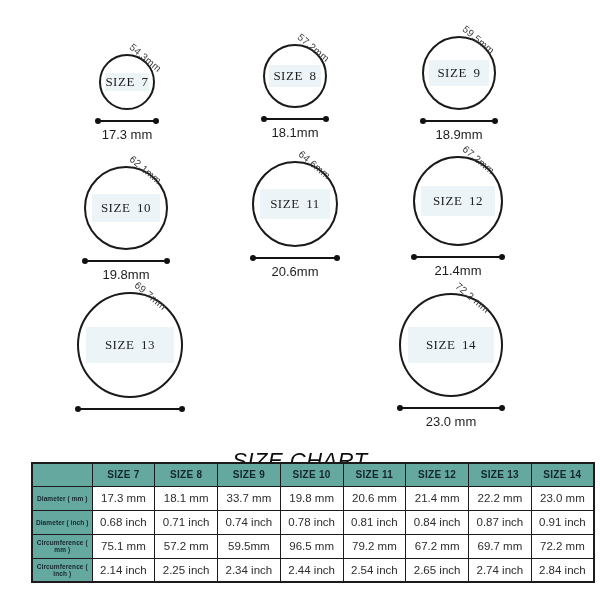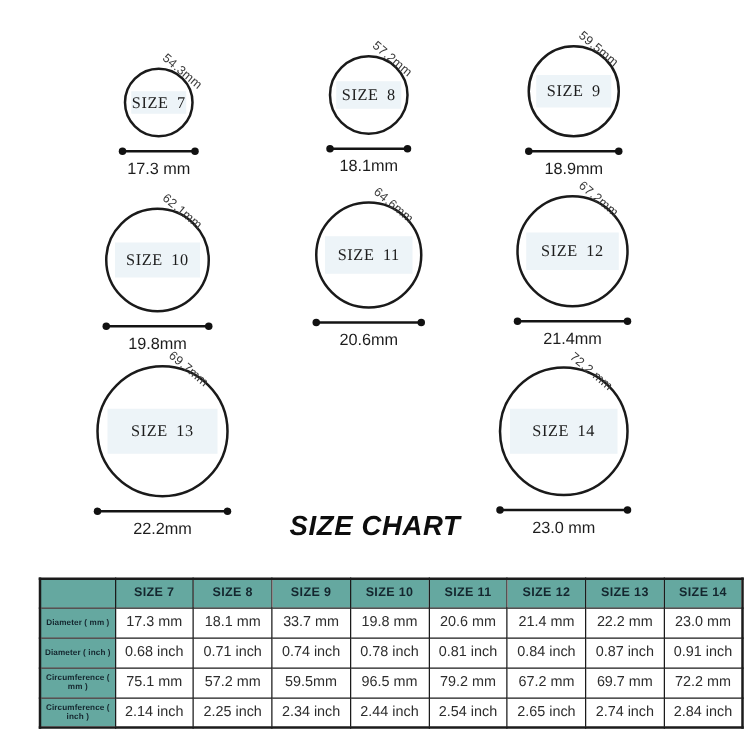--- a/index.html
+++ b/index.html
@@ -41,22 +41,22 @@
   .r1 { left:262px; top:24px;  width:66px; }  .r1 .circle { width:64px;  height:64px; }
   .r2 { left:421px; top:16px;  width:76px; }  .r2 .circle { width:74px;  height:74px; }
   .r3 { left:83px;  top:146px; width:86px; }  .r3 .circle { width:84px;  height:84px; }
   .r4 { left:251px; top:141px; width:88px; }  .r4 .circle { width:86px;  height:86px; }
   .r5 { left:412px; top:136px; width:92px; }  .r5 .circle { width:90px;  height:90px; }
   .r6 { left:76px;  top:272px; width:108px; } .r6 .circle { width:106px; height:106px; }
   .r7 { left:398px; top:273px; width:106px; } .r7 .circle { width:104px; height:104px; }
 
   
   .chart-title {
-    position:absolute; top:408px; left:0; width:100%; text-align:center;
-    font-size:22px; font-weight:bold; font-style:italic; color:#0d0d0d; letter-spacing:0.5px;
+    position:absolute; top:448px; left:0; width:100%; text-align:center;
+    font-size:22px; font-weight:normal; font-style:italic; color:#0d0d0d; letter-spacing:0.5px;
   }
 
   
   table.size-table {
     position:absolute; left:31px; top:462px; width:564px;
     border-collapse:collapse; table-layout:fixed; border:2px solid #1b1b1b;
   }
   .size-table col.label-col { width:60px; }
   .size-table th, .size-table td {
     border:1.5px solid #1b1b1b; text-align:center; vertical-align:middle; overflow:hidden;
@@ -136,21 +136,20 @@
     <div class="dia-label">21.4mm</div>
   </div>
 
   <div class="ring r6">
     <span class="circ-label">69.7mm</span>
     <div class="circle">
       <span class="band"></span>
       <span class="size-label">SIZE 13</span>
     </div>
     <div class="dline"></div>
-    <div class="dia-label">22.2mm</div>
   </div>
 
   <div class="ring r7">
     <span class="circ-label">72.2 mm</span>
     <div class="circle">
       <span class="band"></span>
       <span class="size-label">SIZE 14</span>
     </div>
     <div class="dline"></div>
     <div class="dia-label">23.0 mm</div>

